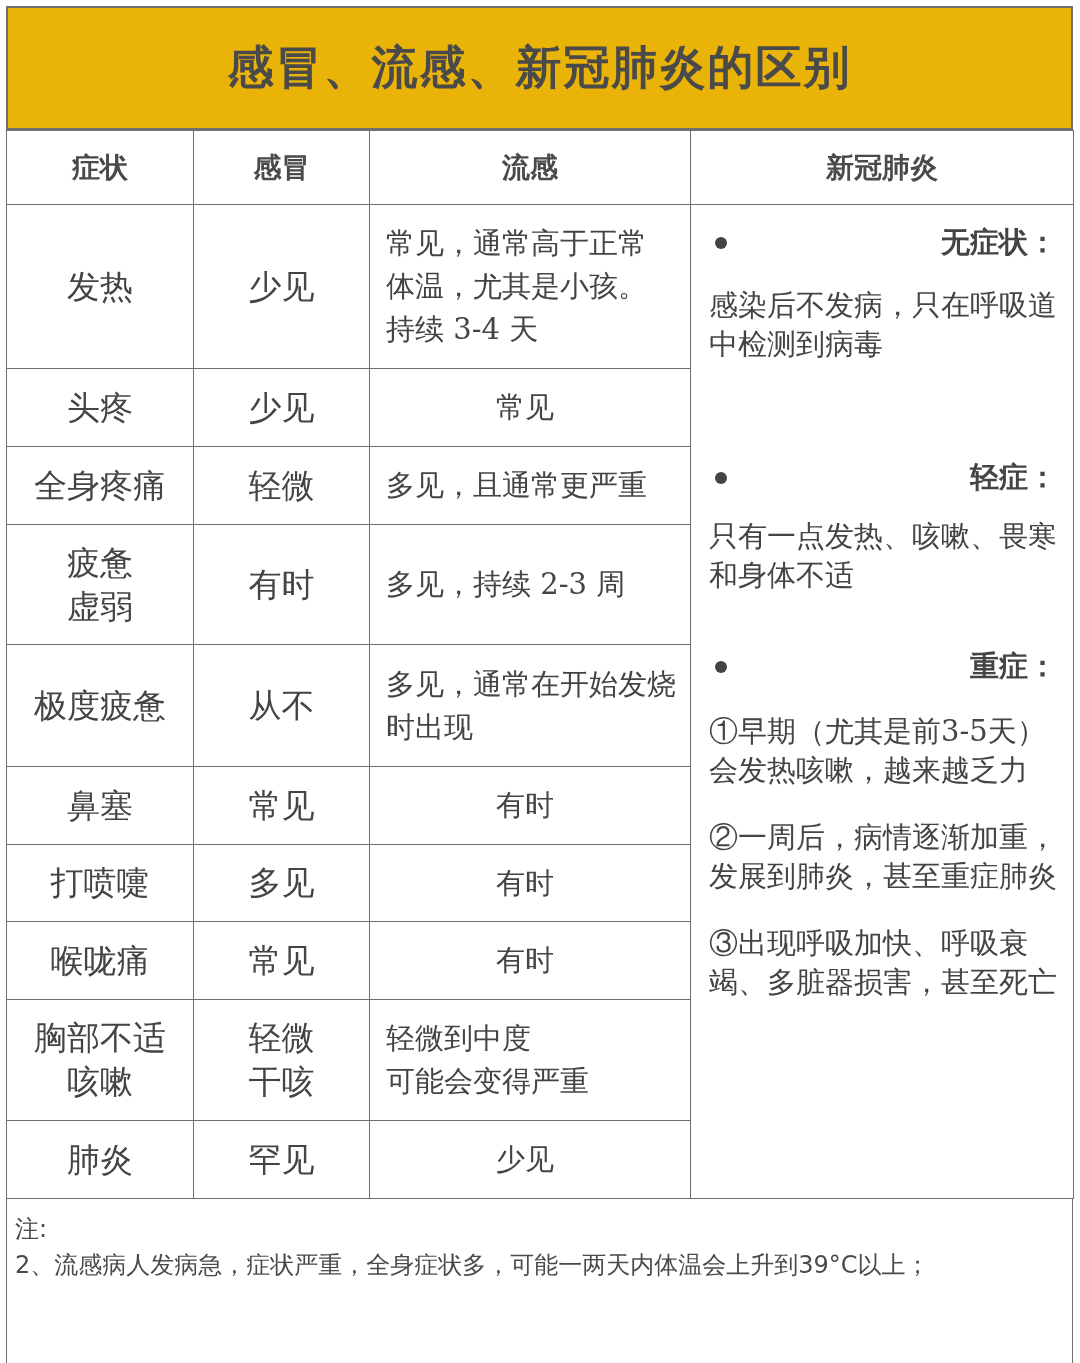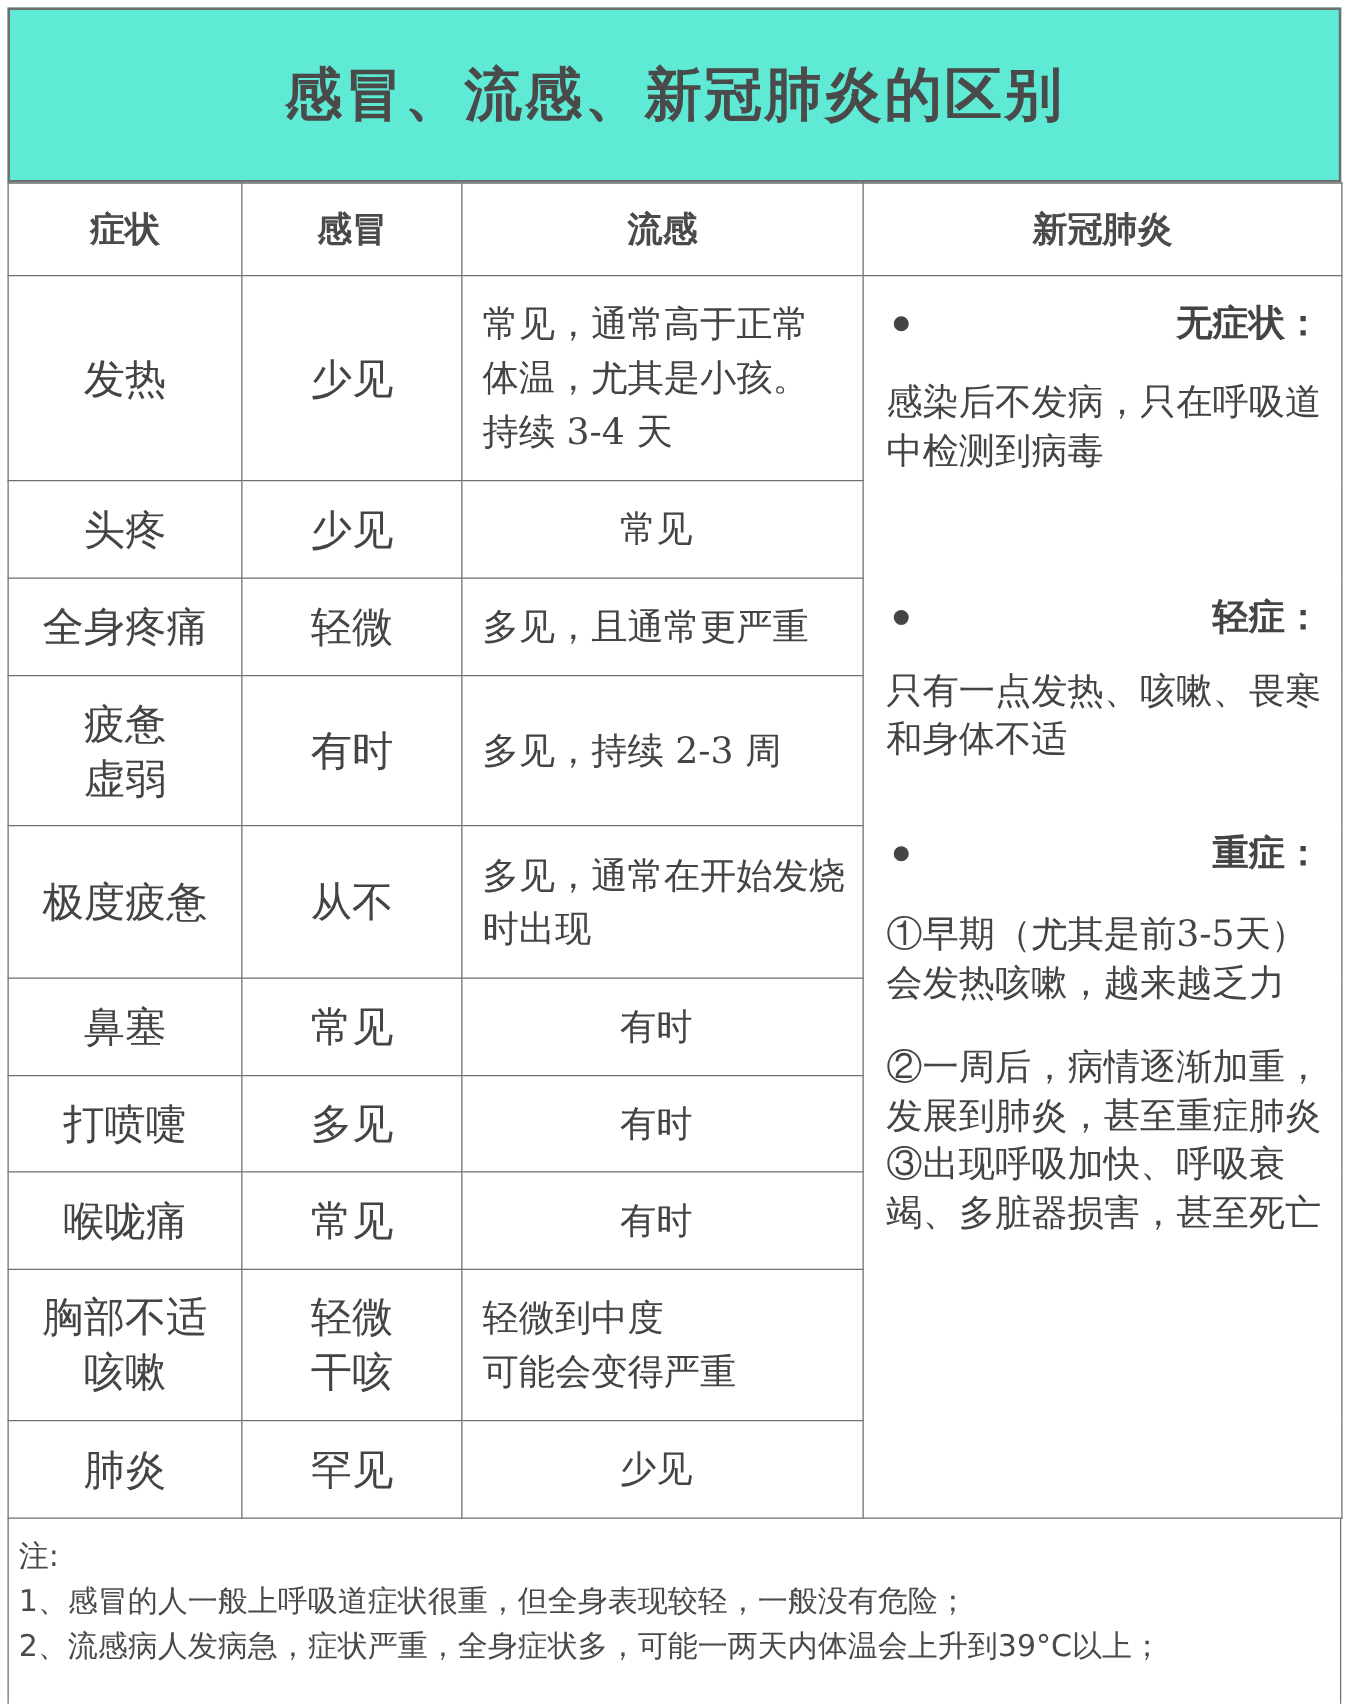--- a/index.html
+++ b/index.html
@@ -1,19 +1,19 @@
 <!DOCTYPE html>
 <html><head>
 <meta charset="utf-8">
 <style>
   html, body { margin: 0; padding: 0; background: #ffffff; }
   body { width: 1080px; height: 1363px; position: relative; overflow: hidden;
          font-family: "DejaVu Serif", "Liberation Serif", serif; color: #444444; }
   .frame { position: absolute; left: 6px; top: 6px; width: 1067px; }
-  .title-bar { height: 140px; background: #5eead4; border: 2px solid #6f6f6f; border-bottom: 2px solid #6f6f6f;
+  .title-bar { height: 124px; background: #eab308; border: 2px solid #6f6f6f; border-bottom: 2px solid #6f6f6f;
                box-sizing: border-box; display: flex; align-items: center; justify-content: center; }
   .title-bar .title { font-family: "DejaVu Sans", "Liberation Sans", sans-serif; font-weight: bold;
                font-size: 46px; color: #4a4a4a; letter-spacing: 2px; }
   table.grid { border-collapse: collapse; width: 1067px; table-layout: fixed; padding-left: 16px; }
   table.grid td, table.grid th { border: 1.5px solid #6f6f6f; padding: 0; vertical-align: middle; }
   table.grid th { height: 73px; font-family: "DejaVu Sans", "Liberation Sans", sans-serif; font-weight: bold;
                   font-size: 28px; color: #4a4a4a; text-align: center; }
   td.sym, td.cold { text-align: center; font-size: 33px; line-height: 44px; }
   td.flu { font-size: 29px; line-height: 43px; padding-left: 16px !important; padding-right: 10px !important; }
   td.flu.center { text-align: center; padding-left: 0 !important; }
@@ -73,21 +73,21 @@
     <span class="bullet"></span>
     <span class="sec-title">轻症：</span>
   </div>
   <p style="margin-top:20px">只有一点发热、咳嗽、畏寒和身体不适</p>
   <div class="sec-head" style="margin-top:52px">
     <span class="bullet"></span>
     <span class="sec-title">重症：</span>
   </div>
   <p style="margin-top:26px">①早期（尤其是前3-5天）会发热咳嗽，越来越乏力</p>
   <p style="margin-top:28px">②一周后，病情逐渐加重，发展到肺炎，甚至重症肺炎</p>
-  <p style="">③出现呼吸加快、呼吸衰竭、多脏器损害，甚至死亡</p>
+  <p style="margin-top:28px">③出现呼吸加快、呼吸衰竭、多脏器损害，甚至死亡</p>
 </td>
         </tr>
         <tr style="height: 78px;">
           <td class="sym">
             <div>头疼</div>
           </td>
           <td class="cold">
             <div>少见</div>
           </td>
           <td class="flu center">
@@ -185,16 +185,15 @@
           </td>
           <td class="flu center">
             <div>少见</div>
           </td>
         </tr>
       </tbody>
   </table>
 
   <div class="notes">
     <div>注:</div>
-    <div>1、感冒的人一般上呼吸道症状很重，但全身表现较轻，一般没有危险；</div>
     <div>2、流感病人发病急，症状严重，全身症状多，可能一两天内体温会上升到39°C以上；</div>
   </div>
 </div>
 
 </body></html>

